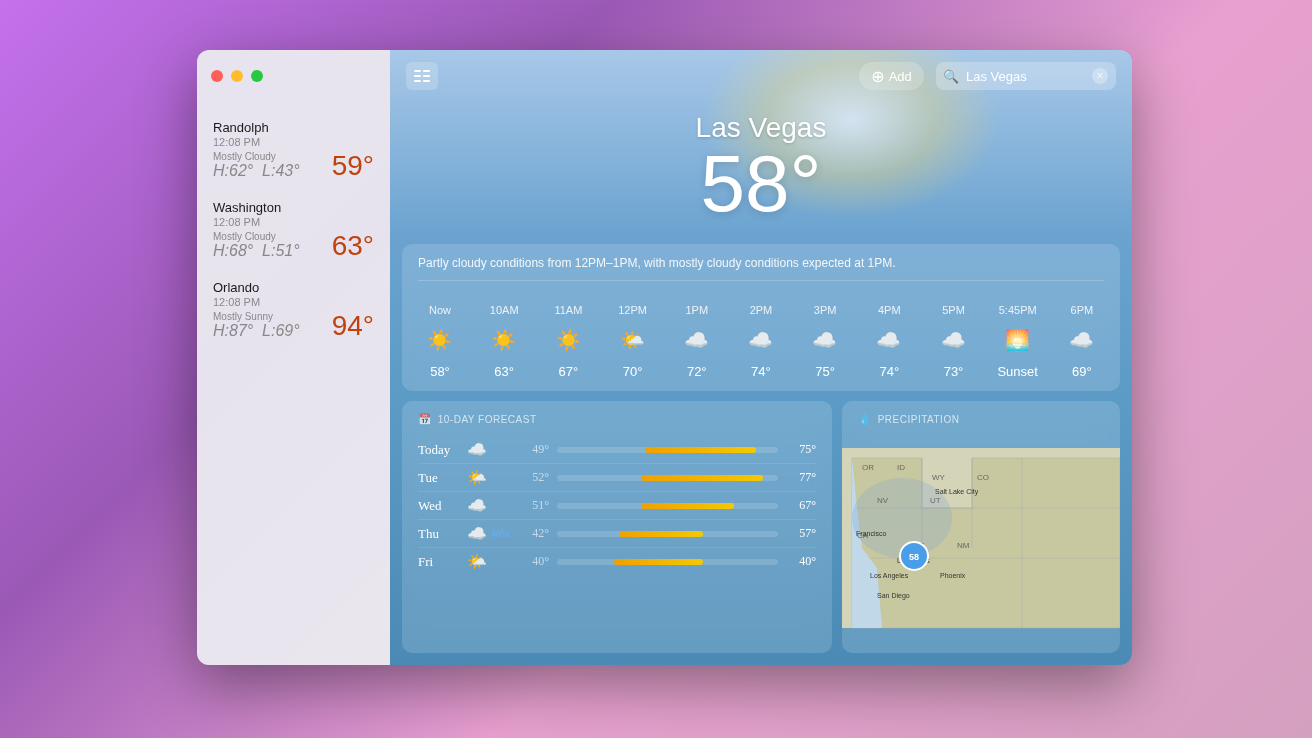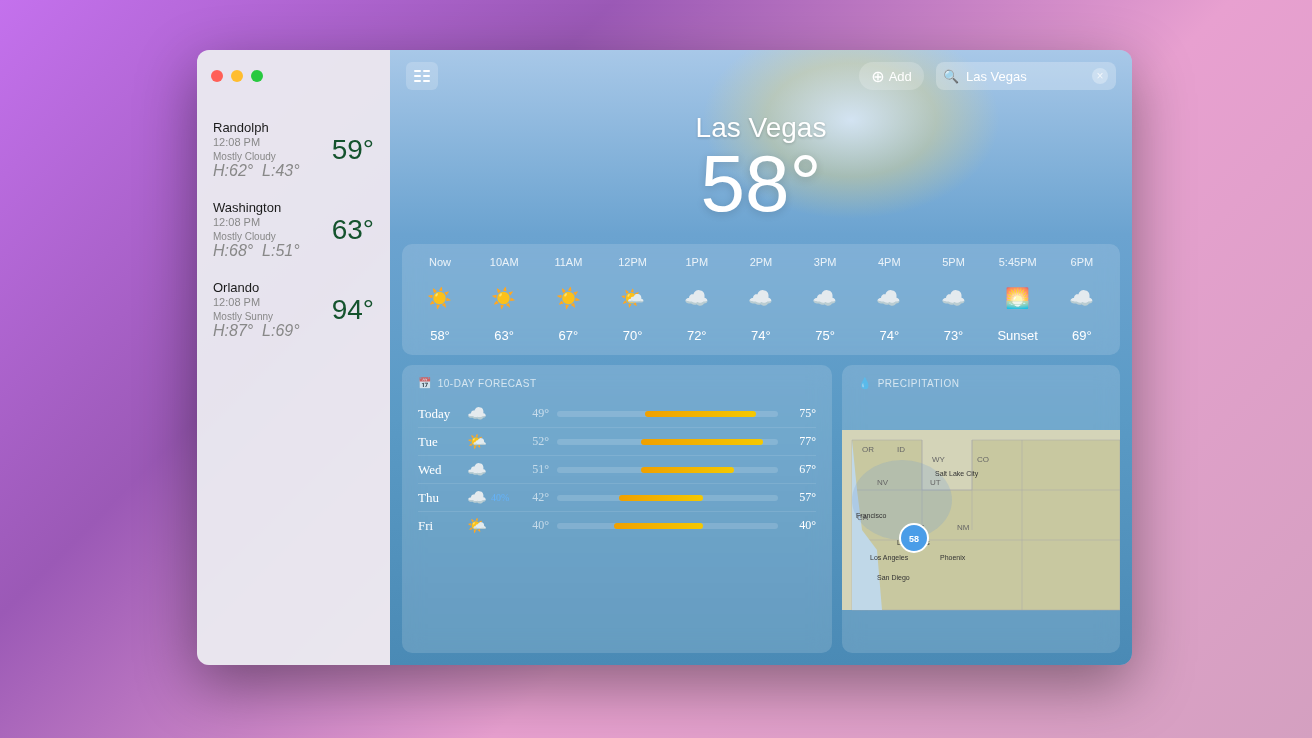--- a/index.html
+++ b/index.html
@@ -61,33 +61,33 @@
     }
 
     .location-item {
       padding: 10px 16px;
       cursor: pointer;
     }
 
     .loc-header {
       display: flex;
       justify-content: space-between;
-      align-items: center;
+      align-items: flex-end;
     }
 
     .loc-name {
       font-size: 13px;
       font-weight: 500;
       color: #1a1a1a;
     }
 
     .loc-temp {
       font-size: 28px;
       font-weight: 200;
-      color: #14532d;
+      color: #c2410c;
       line-height: 1;
     }
 
     .loc-time {
       font-size: 11px;
       color: #888;
       margin-top: 1px;
     }
 
     .loc-condition {
@@ -263,22 +263,23 @@
     .hourly-row {
       display: flex;
       justify-content: space-between;
       align-items: center;
     }
 
     .hour-item {
       display: flex;
       flex-direction: column;
       align-items: center;
-      gap: 18px;
+      gap: 12px;
       min-width: 44px;
+      margin-top: 13px;
     }
 
     .hour-label {
       font-size: 11px;
       color: rgba(255,255,255,0.85);
       font-weight: 500;
     }
 
     .hour-icon {
       font-size: 20px;
@@ -491,20 +492,21 @@
         <button class="clear-btn">×</button>
       </div>
     </div>
 
     <div class="current-weather">
       <div class="city-name">Las Vegas</div>
       <div class="current-temp">58°</div>
     </div>
 
     <div class="hourly-section">
+      <div class="conditions-text">Partly cloudy conditions from 12PM–1PM, with mostly cloudy conditions expected at 1PM.</div>
       <div class="hourly-row" id="hourly-row">
           <div class="hour-item">
     <span class="hour-label">Now</span>
     <span class="hour-icon">☀️</span>
     <span class="hour-temp">58°</span>
   </div>
           <div class="hour-item">
     <span class="hour-label">10AM</span>
     <span class="hour-icon">☀️</span>
     <span class="hour-temp">63°</span>

